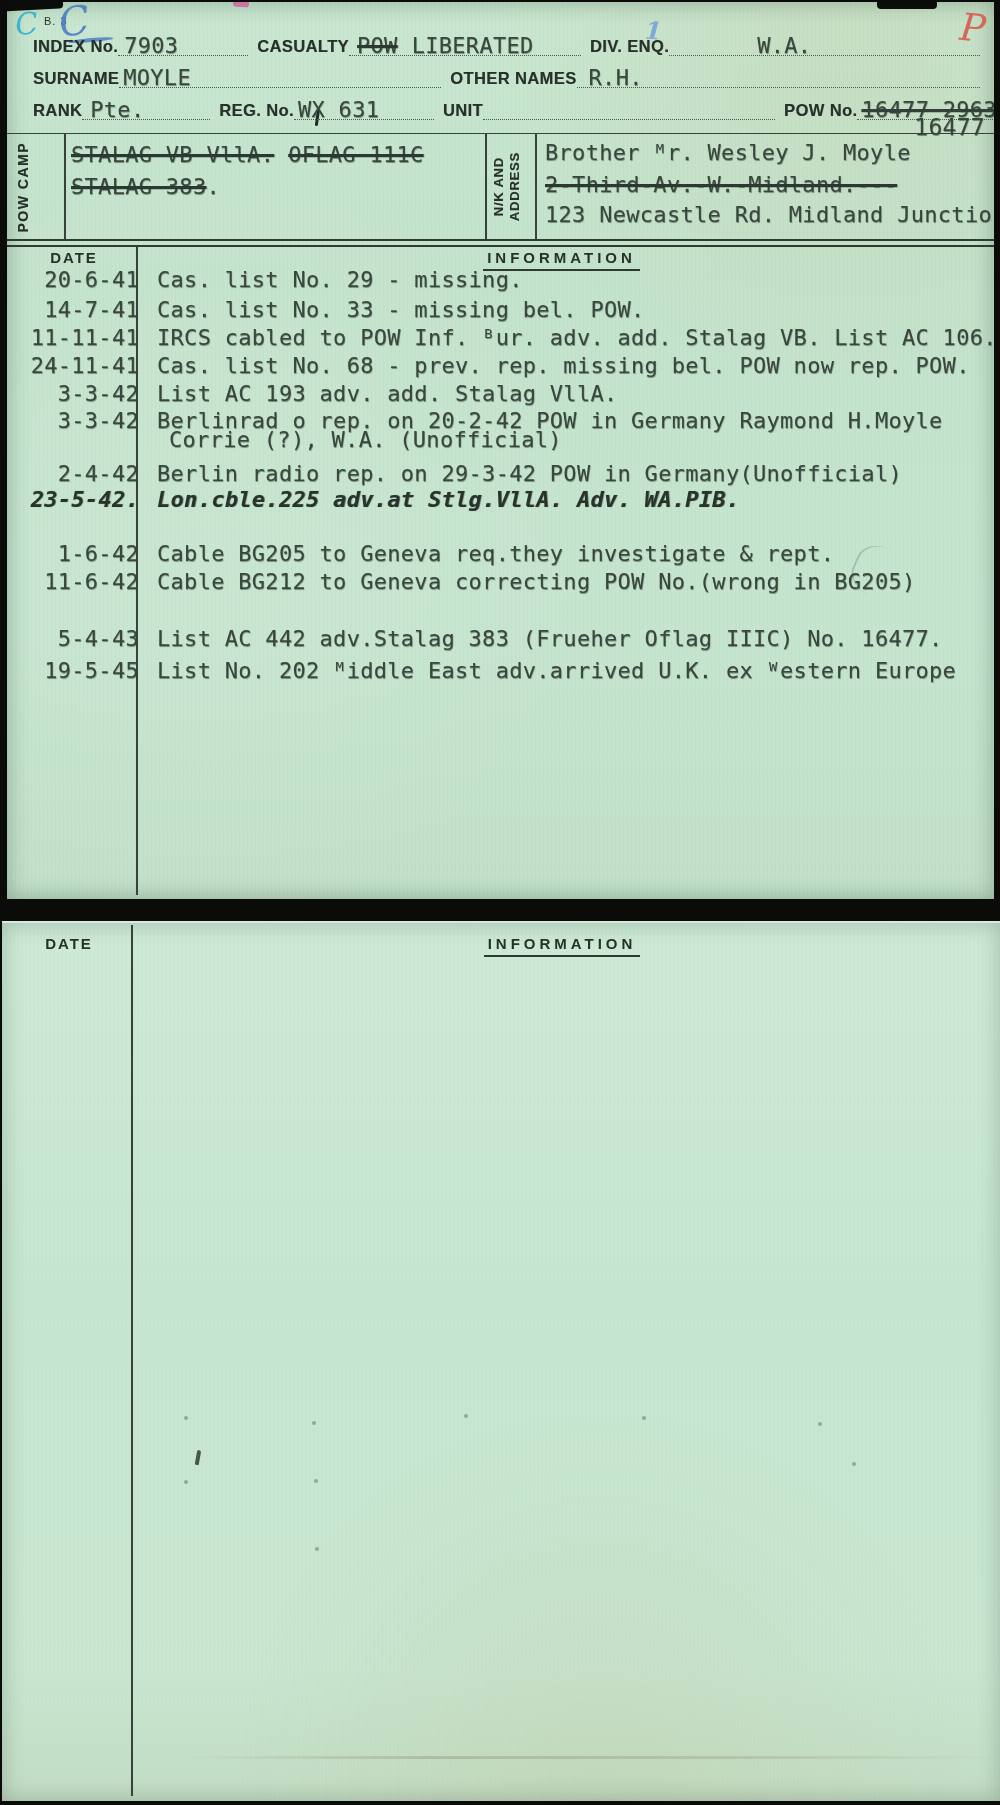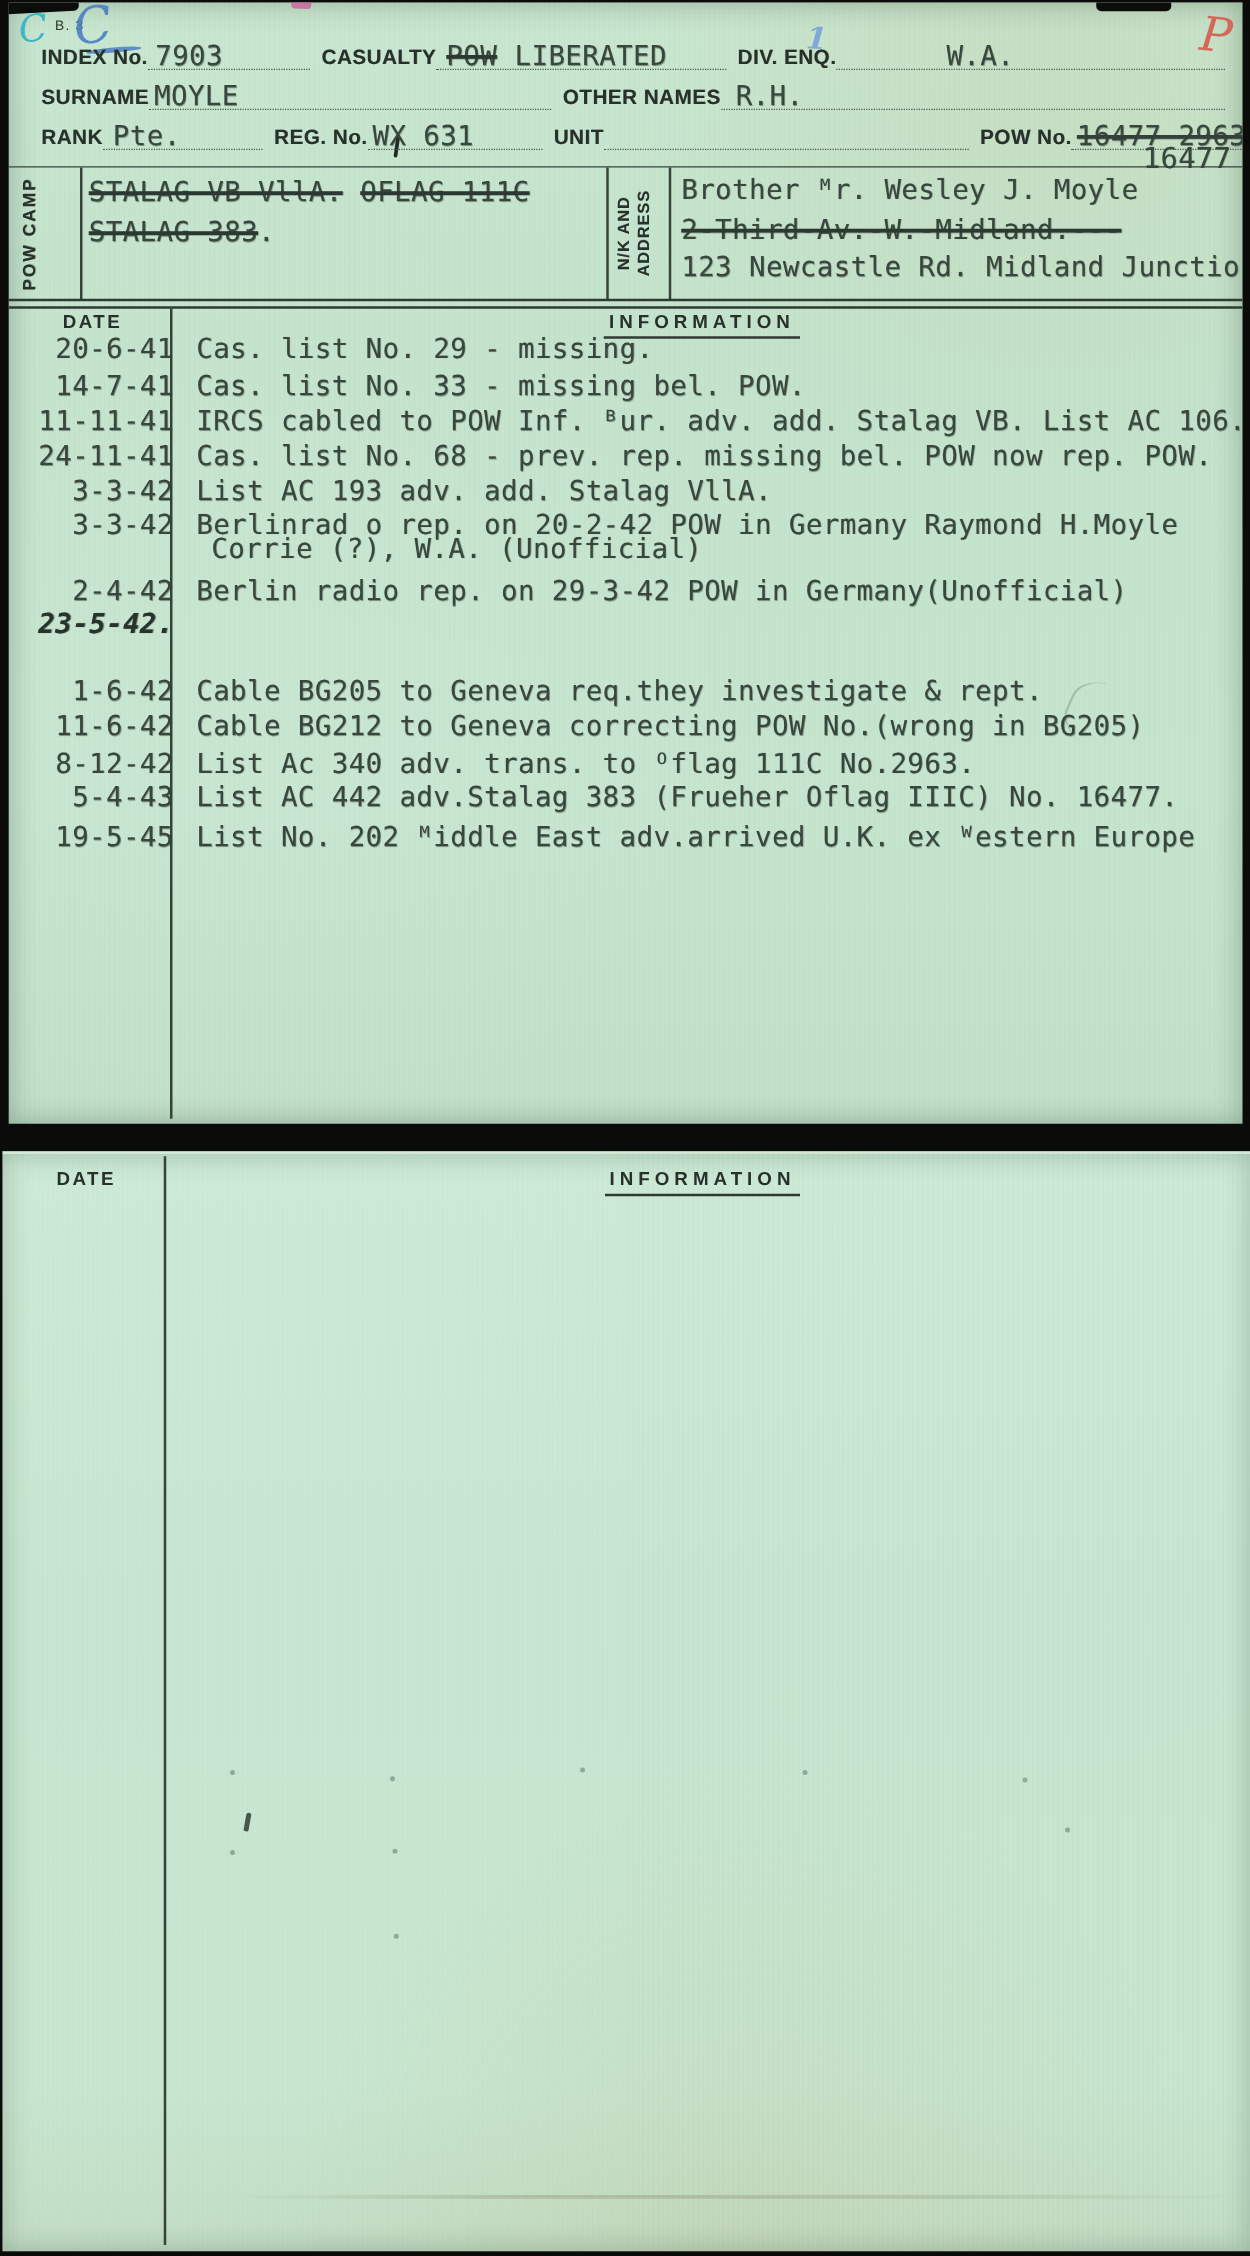--- a/index.html
+++ b/index.html
@@ -228,32 +228,29 @@
       <span class="typed tdate">3-3-42</span>
       <span class="typed tinfo">Berlinrad o rep. on 20-2-42 POW in Germany Raymond H.Moyle</span>
       <span class="typed tinfo2">Corrie (?), W.A.  (Unofficial)</span>
     </div>
   <div class="trow rw6">
       <span class="typed tdate">2-4-42</span>
       <span class="typed tinfo">Berlin radio rep. on 29-3-42 POW in Germany(Unofficial)</span>
     </div>
   <div class="trow rw7 bold-row">
       <span class="typed tdate">23-5-42.</span>
+      <span class="typed tinfo">Lon.cble.225 adv.at Stlg.VllA. Adv. WA.PIB.</span>
     </div>
   <div class="trow rw9">
       <span class="typed tdate">1-6-42</span>
       <span class="typed tinfo">Cable BG205 to Geneva req.they investigate &amp; rept.</span>
     </div>
   <div class="trow rw10">
       <span class="typed tdate">11-6-42</span>
       <span class="typed tinfo">Cable BG212 to Geneva correcting POW No.(wrong in BG205)</span>
-    </div>
-  <div class="trow rw11">
-      <span class="typed tdate">8-12-42</span>
-      <span class="typed tinfo">List Ac 340 adv. trans. to ᴼflag 111C No.2963.</span>
     </div>
   <div class="trow rw12">
       <span class="typed tdate">5-4-43</span>
       <span class="typed tinfo">List AC 442 adv.Stalag 383 (Frueher Oflag IIIC) No. 16477.</span>
     </div>
   <div class="trow rw13">
       <span class="typed tdate">19-5-45</span>
       <span class="typed tinfo">List No. 202 ᴹiddle East adv.arrived U.K. ex ᵂestern Europe</span>
     </div>
 </div>

